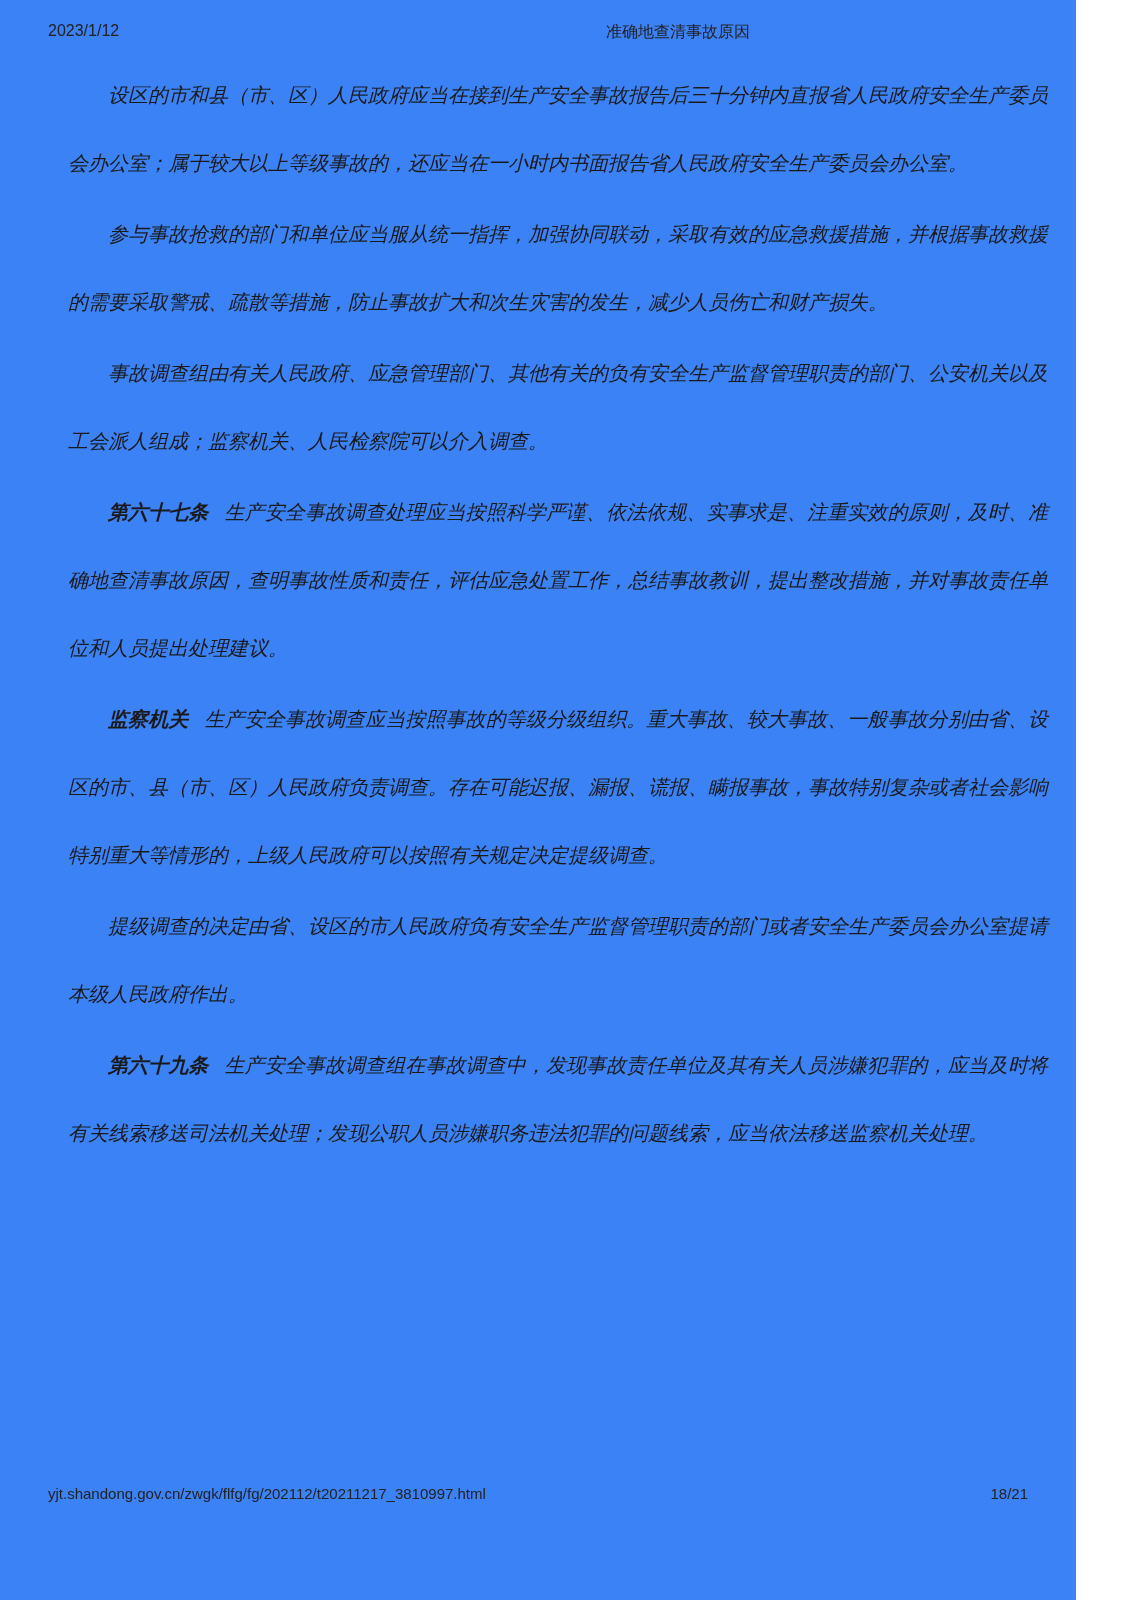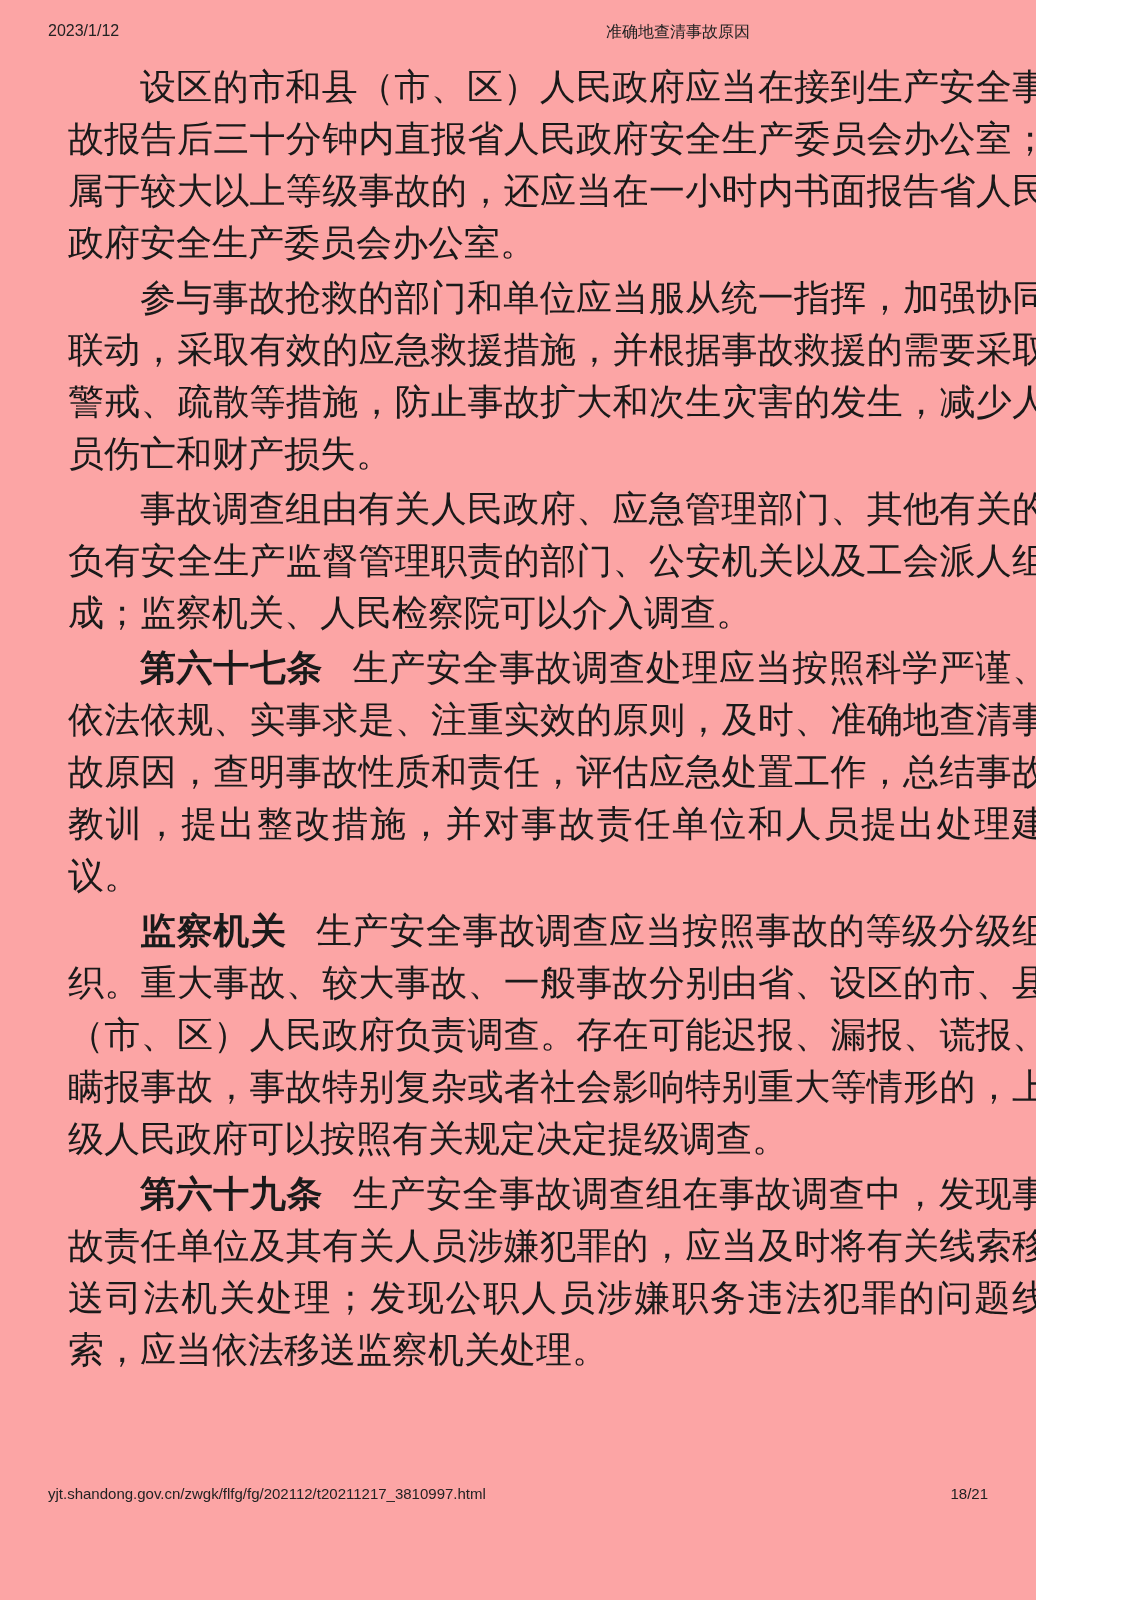--- a/index.html
+++ b/index.html
@@ -4,24 +4,25 @@
 <style>
   html, body {
     margin: 0;
     padding: 0;
     background: #ffffff;
   }
   .page {
     position: relative;
     width: 1036px;
     height: 1600px;
-    background: #fca5a5;
+    background: #3b82f6;
     overflow: hidden;
     font-family: "Liberation Serif", serif;
     color: #1a1a1a;
+    padding-left: 40px;
   }
   
   .print-header {
     position: absolute;
     top: 22px;
     left: 48px;
     right: 48px;
     height: 22px;
     font-family: "Liberation Sans", sans-serif;
     font-size: 16px;
@@ -41,26 +42,27 @@
   }
   
   .doc-body {
     position: absolute;
     top: 61px;
     left: 68px;
     width: 980px;
   }
   .para {
     margin: 0 0 3px 0;
-    font-size: 36px;
-    line-height: 52px;
+    font-size: 20px;
+    line-height: 68px;
     text-indent: 2em;
     text-align: justify;
     text-justify: inter-ideograph;
     color: #1a1a1a;
+    font-style: italic;
   }
   .article-num {
     font-family: "Liberation Sans", sans-serif;
     font-weight: 700;
     margin-right: 0.55em;
   }
   
   .print-footer {
     position: absolute;
     top: 1485px;
@@ -99,20 +101,24 @@
   </p>
         <p class="para">
     <span class="article-num">第六十七条</span>
     <span>生产安全事故调查处理应当按照科学严谨、依法依规、实事求是、注重实效的原则，及时、准确地查清事故原因，查明事故性质和责任，评估应急处置工作，总结事故教训，提出整改措施，并对事故责任单位和人员提出处理建议。</span>
   </p>
         <p class="para">
     <span class="article-num">监察机关</span>
     <span>生产安全事故调查应当按照事故的等级分级组织。重大事故、较大事故、一般事故分别由省、设区的市、县（市、区）人民政府负责调查。存在可能迟报、漏报、谎报、瞒报事故，事故特别复杂或者社会影响特别重大等情形的，上级人民政府可以按照有关规定决定提级调查。</span>
   </p>
         <p class="para">
+    
+    <span>提级调查的决定由省、设区的市人民政府负有安全生产监督管理职责的部门或者安全生产委员会办公室提请本级人民政府作出。</span>
+  </p>
+        <p class="para">
     <span class="article-num">第六十九条</span>
     <span>生产安全事故调查组在事故调查中，发现事故责任单位及其有关人员涉嫌犯罪的，应当及时将有关线索移送司法机关处理；发现公职人员涉嫌职务违法犯罪的问题线索，应当依法移送监察机关处理。</span>
   </p>
       </div>
 
   </div>
 
   <div class="print-footer">
     <span>yjt.shandong.gov.cn/zwgk/flfg/fg/202112/t20211217_3810997.html</span>
     <span>18/21</span>

